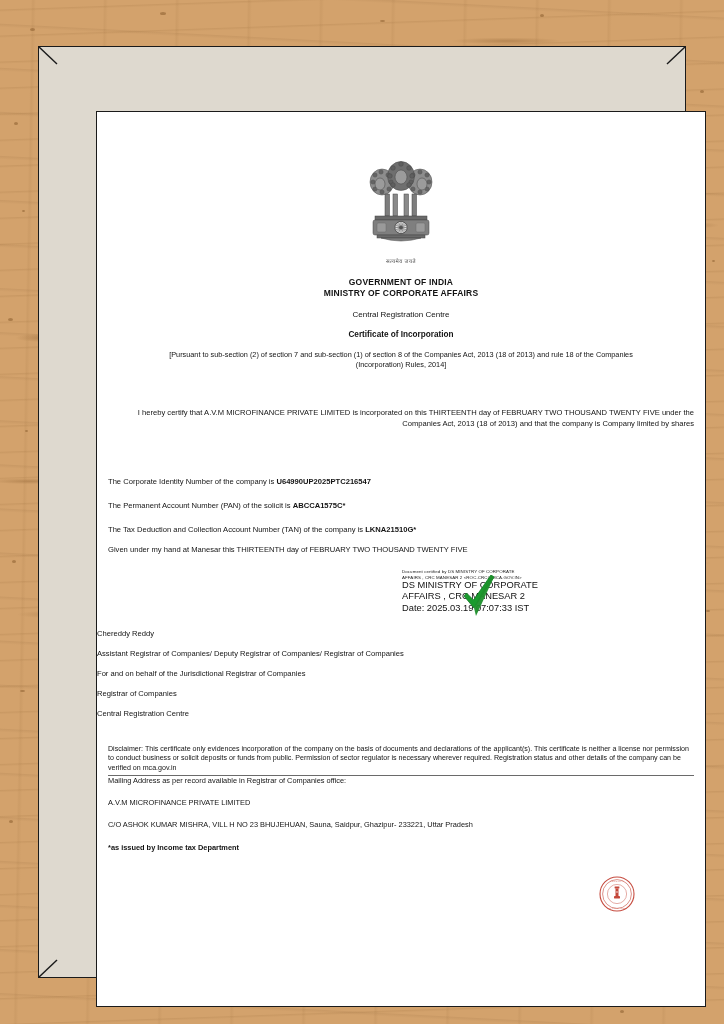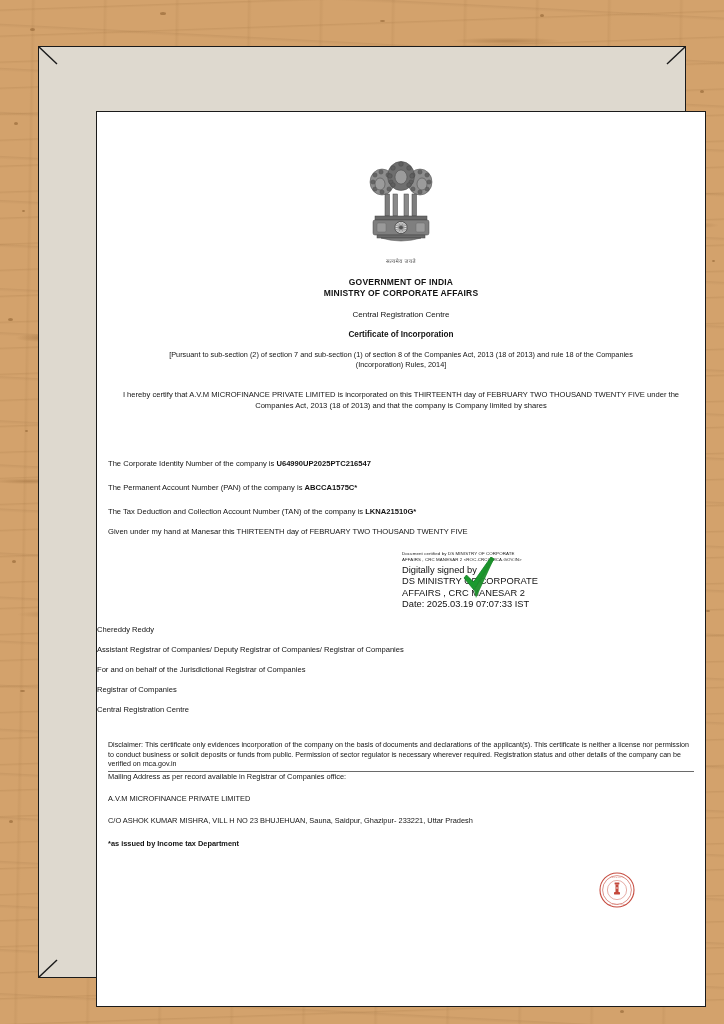--- a/index.html
+++ b/index.html
@@ -117,22 +117,22 @@
     line-height: 10px;
     margin: 11px auto 0;
     width: 474px;
   }
 
   .body-pad { padding: 0 11px 0 11px; }
 
   .certify {
     font-size: 7.6px;
     line-height: 10.5px;
-    margin-top: 20px;
-    text-align: center;
+    margin-top: 38px;
+    text-align: right;
   }
   .numline {
     font-size: 7.6px;
     line-height: 10px;
   }
   .numline b { font-weight: bold; }
   .gap-cin  { margin-top: 48px; }
   .gap-pan  { margin-top: 14px; }
   .gap-tan  { margin-top: 14px; }
   .gap-given{ margin-top: 10px; }
@@ -309,33 +309,32 @@
       <div class="hdr-pursuant">[Pursuant to sub-section (2) of section 7 and sub-section (1) of section 8 of the Companies Act, 2013 (18 of 2013) and rule 18 of the Companies (Incorporation) Rules, 2014]</div>
 
       <div class="body-pad">
 
         <div class="certify">I hereby certify that A.V.M MICROFINANCE PRIVATE LIMITED is incorporated on this  THIRTEENTH day of FEBRUARY TWO THOUSAND TWENTY FIVE under the Companies Act, 2013 (18 of 2013) and that the company is Company limited by shares</div>
 
         <div class="numline gap-cin">
           <span>The Corporate Identity Number of the company is </span><b>U64990UP2025PTC216547</b>
         </div>
         <div class="numline gap-pan">
-          <span>The Permanent Account Number (PAN) of the company is </span><b>ABCCA1575C*</b>
+          <span>The Permanent Account Number (PAN) of the solicit is </span><b>ABCCA1575C*</b>
         </div>
         <div class="numline gap-tan">
           <span>The Tax Deduction and Collection Account Number (TAN) of the company is </span><b>LKNA21510G*</b>
         </div>
 
         <div class="numline gap-given">Given under my hand at Manesar this  THIRTEENTH day of FEBRUARY  TWO THOUSAND TWENTY FIVE</div>
       </div>
 
       <div class="sig-block">
         <div class="sig-tiny">Document certified by DS MINISTRY OF CORPORATE</div>
         <div class="sig-tiny">AFFAIRS , CRC MANESAR 2 &lt;ROC.CRC@MCA.GOV.IN&gt;</div>
-        <div class="sig-main">Digitally signed by</div>
         <div class="sig-main" style="margin-top:0">DS MINISTRY OF CORPORATE</div>
         <div class="sig-main" style="margin-top:0">AFFAIRS , CRC MANESAR 2</div>
         <div class="sig-main" style="margin-top:0">Date: 2025.03.19 07:07:33 IST</div>
         <svg class="sig-check" width="36" height="42" viewBox="0 0 36 42">
           <path d="M3 21 L13 33 L33 2 L30 0 L12.5 25 L5.5 18 Z" fill="#1a9a2e" stroke="#0d7a21" stroke-width="0.8"></path>
           <path d="M13 33 L15 41 L33 2 L30 0 Z" fill="#1c8f2b" opacity="0.95"></path>
         </svg>
       </div>
 
       <div class="signee">

